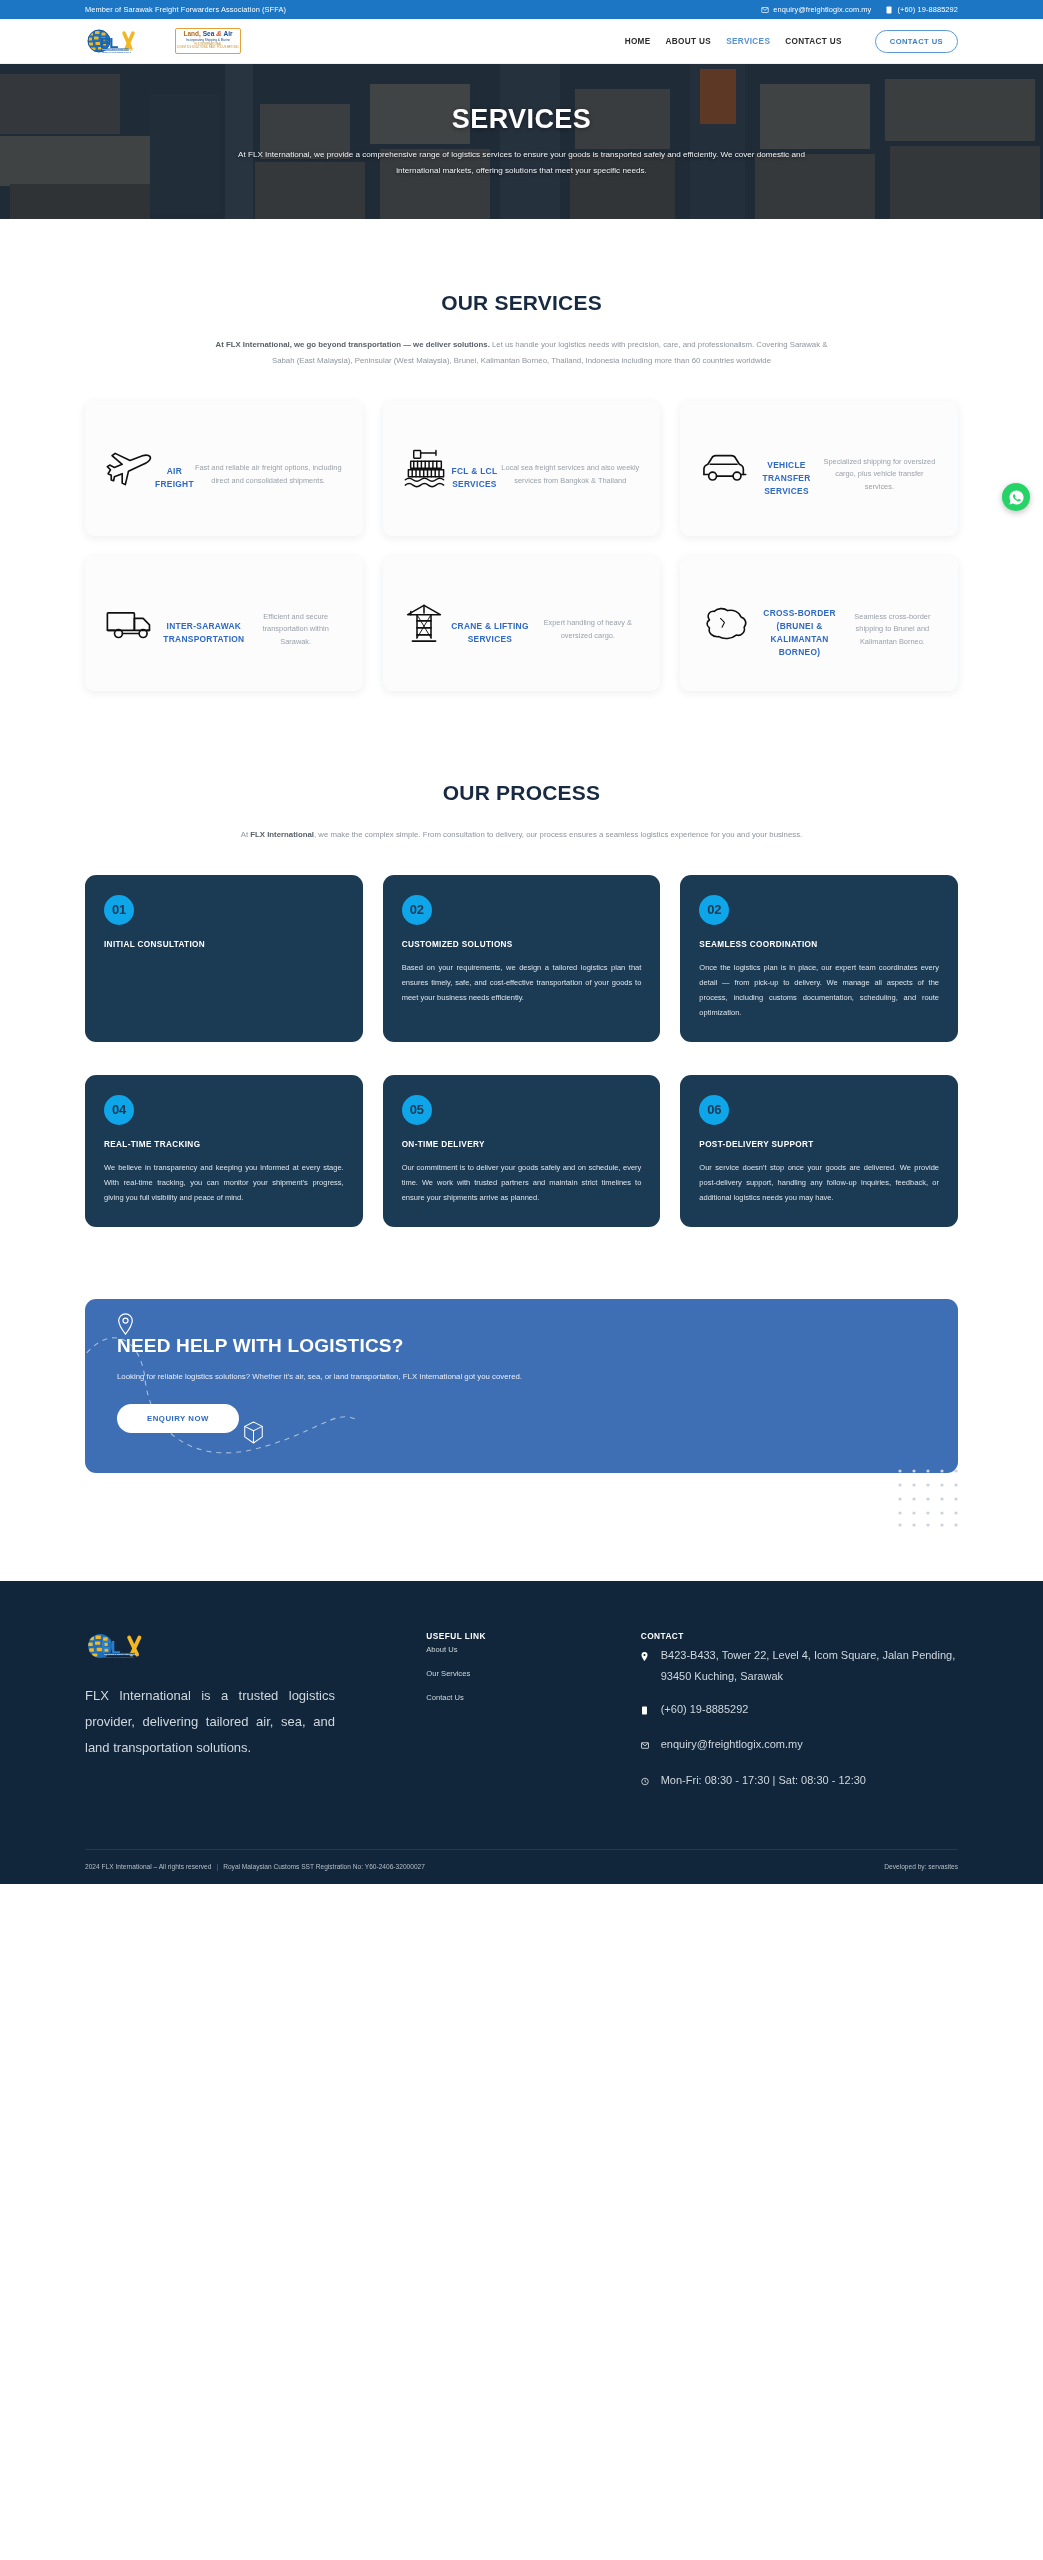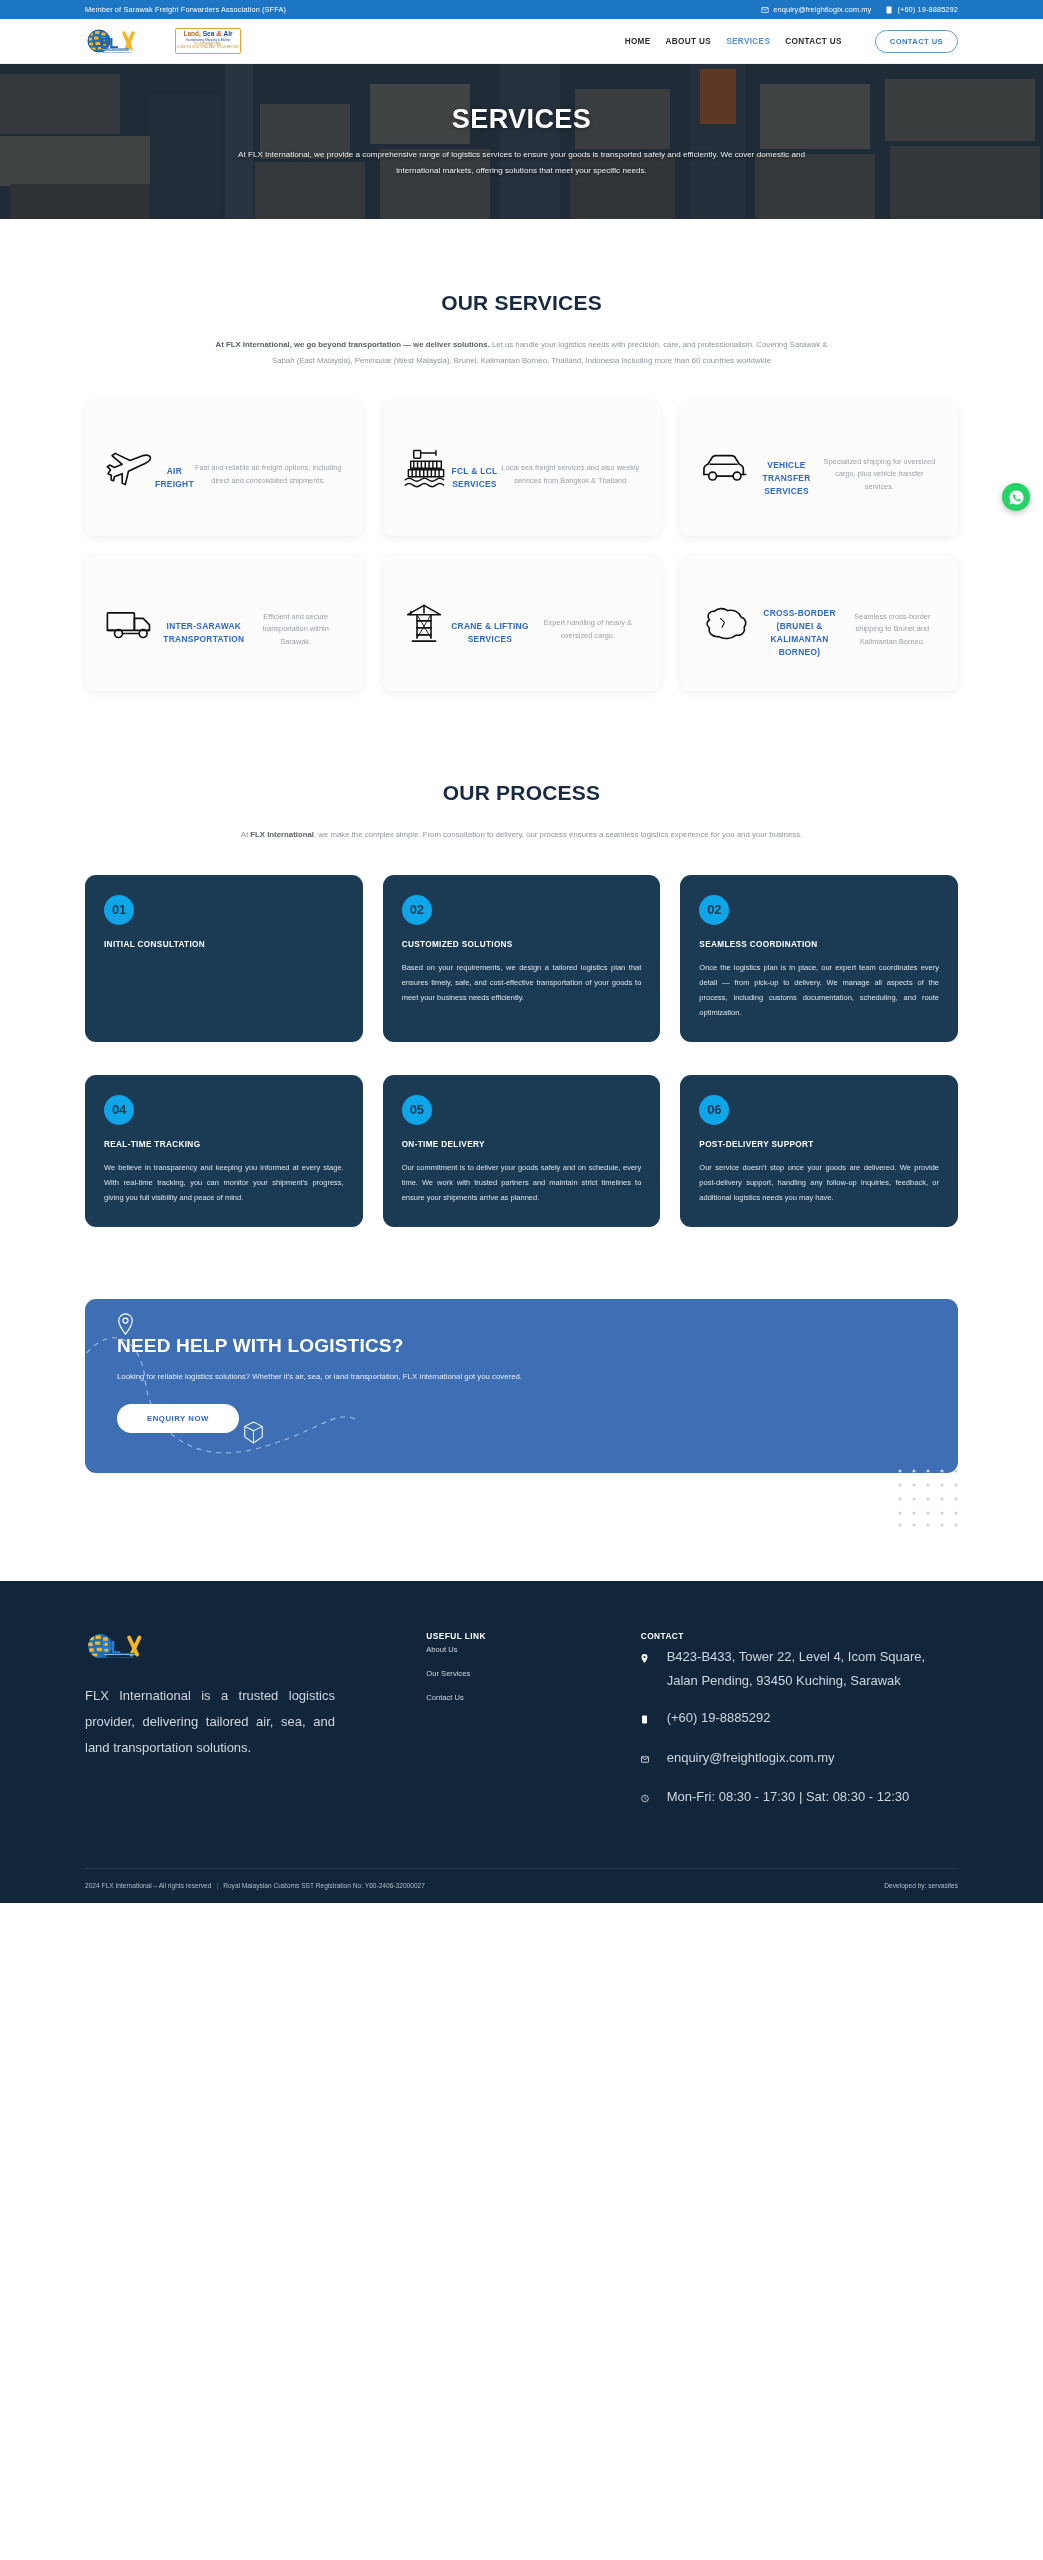--- a/index.html
+++ b/index.html
@@ -283,22 +283,22 @@
   }
   .footer-link {
     display: block;
     font-size: 7.6px;
     color: #cfd7df;
     text-decoration: none;
     margin-bottom: 15px;
   }
   .contact-row {
     display: flex;
-    gap: 17px;
-    font-size: 13px;
+    gap: 11px;
+    font-size: 11px;
     color: #cfd7df;
     line-height: 1.85;
     margin-bottom: 13px;
     align-items: flex-start;
   }
   .contact-row .ci { flex: 0 0 9px; padding-top: 2px; }
   .footer-bottom {
     margin-top: 44px;
     border-top: 1px solid rgba(255,255,255,.09);
     padding: 13px 0 14px;

